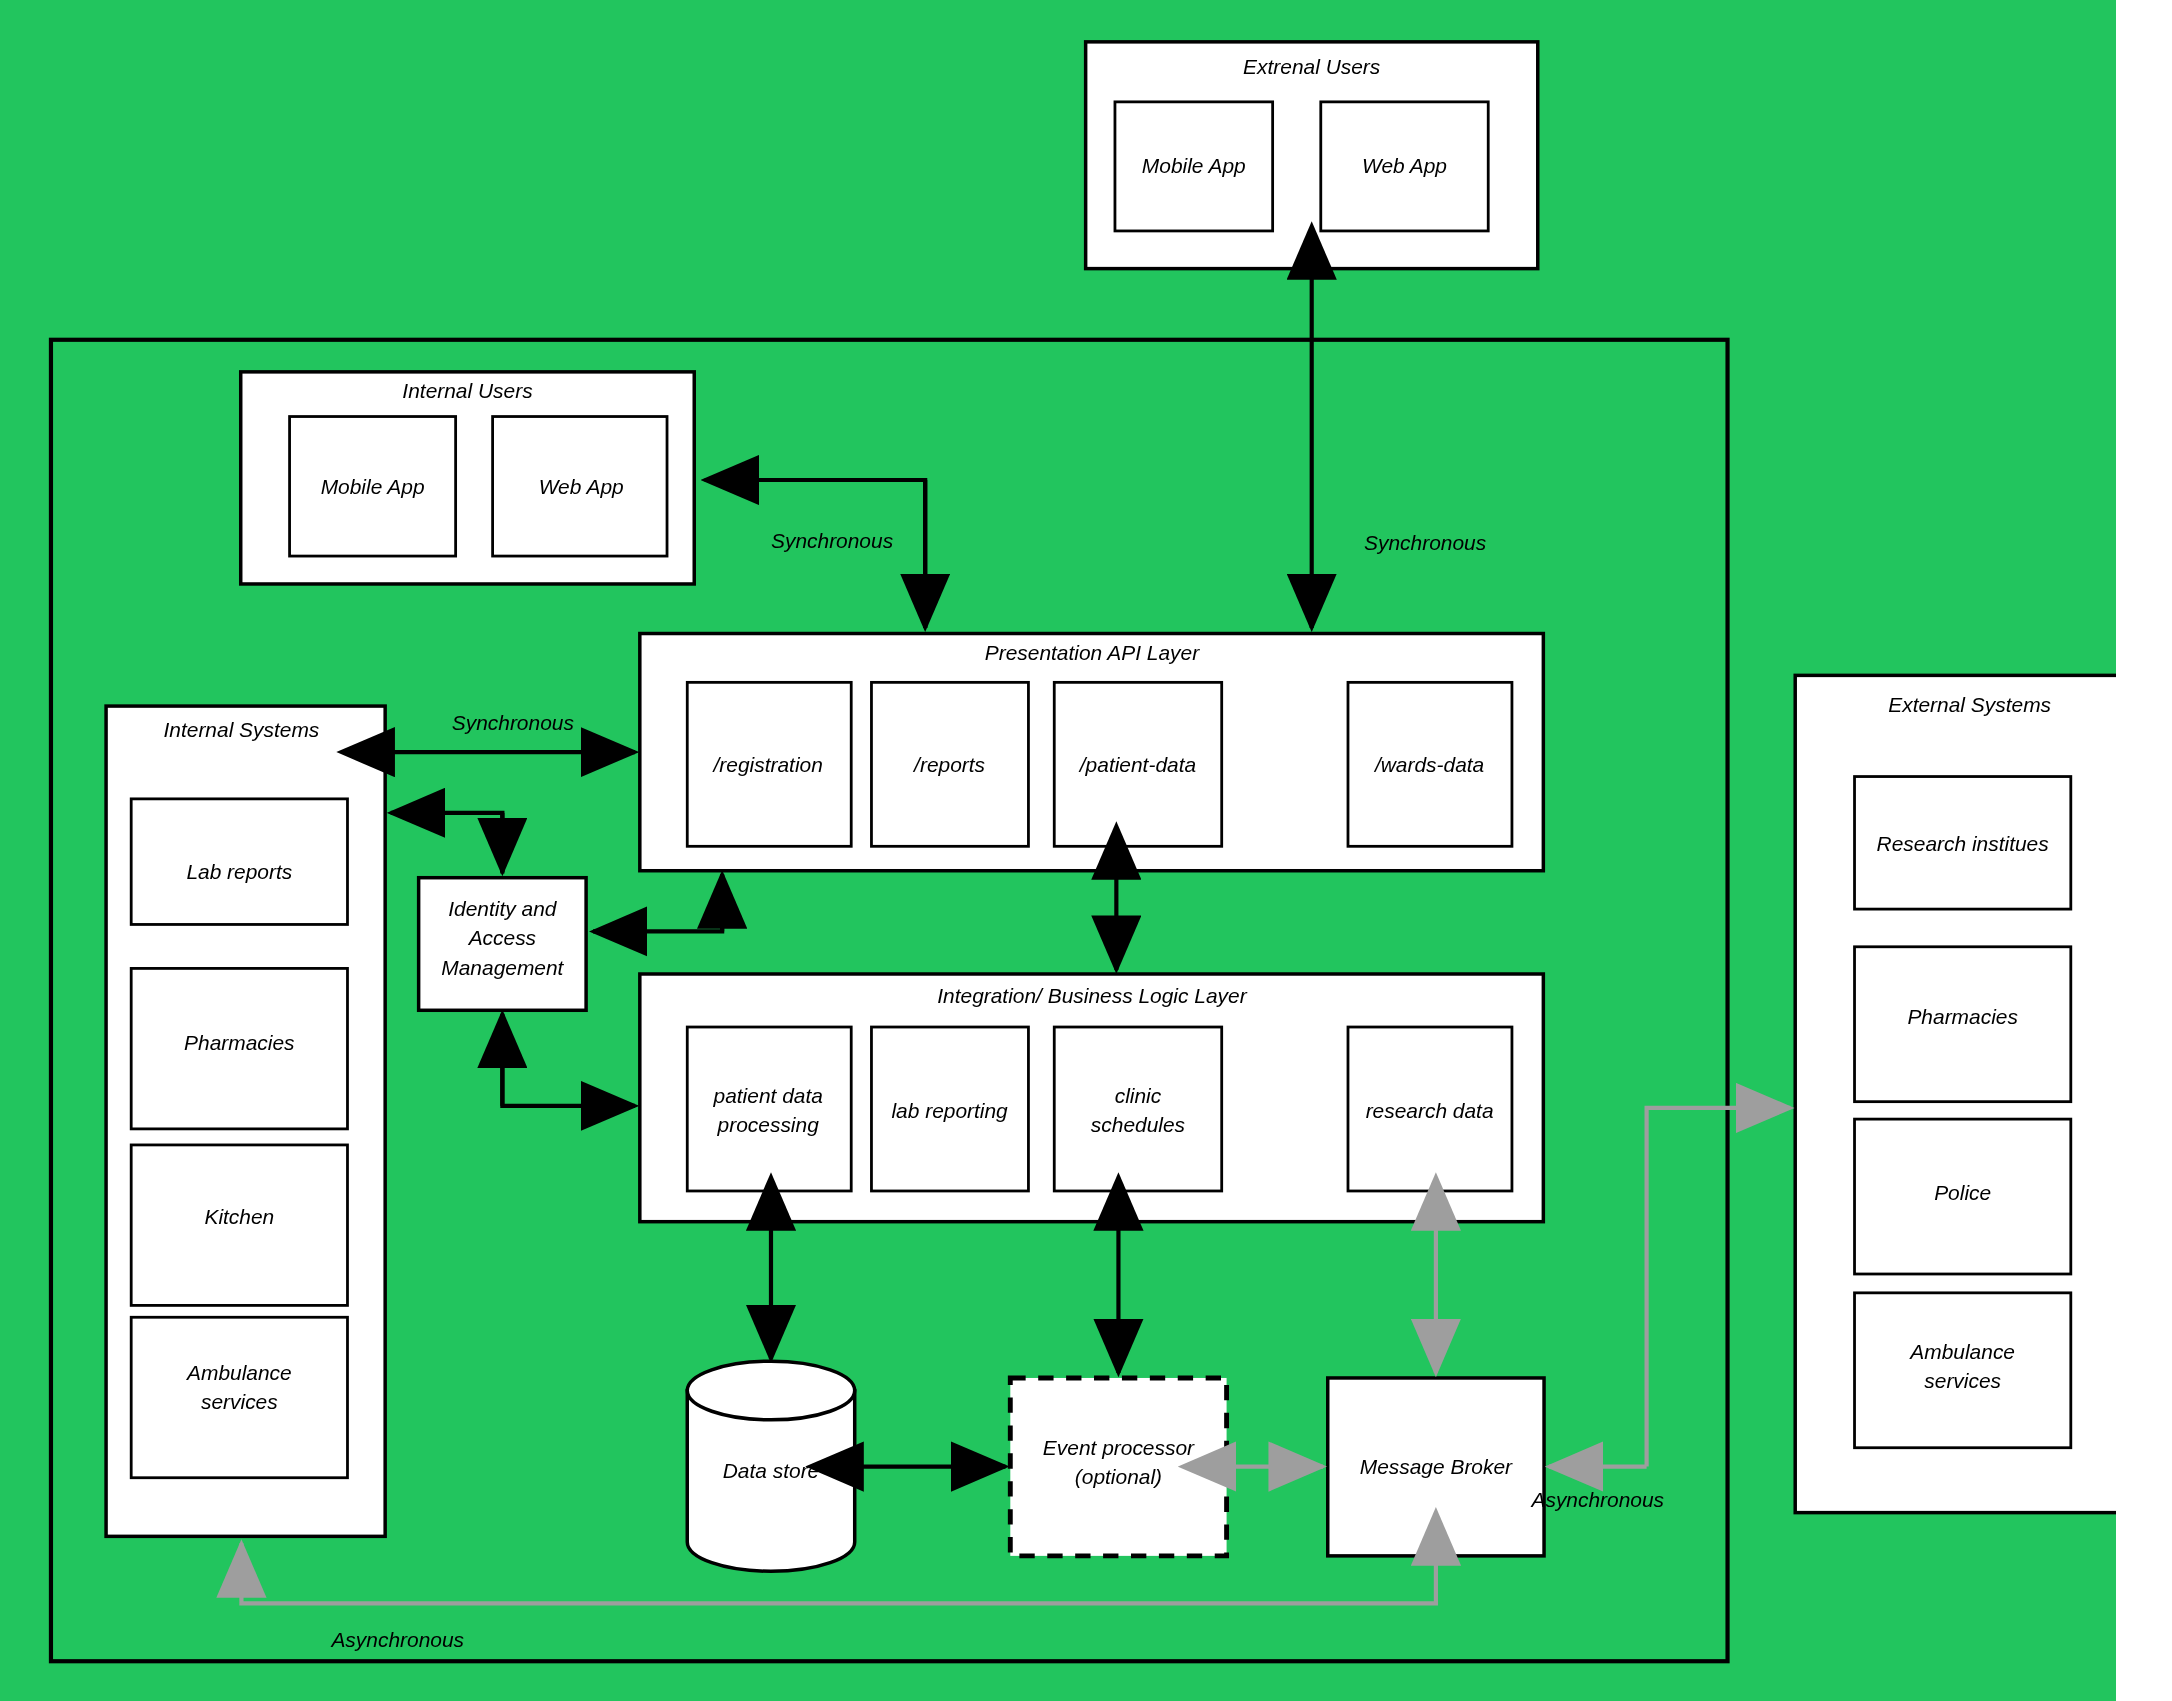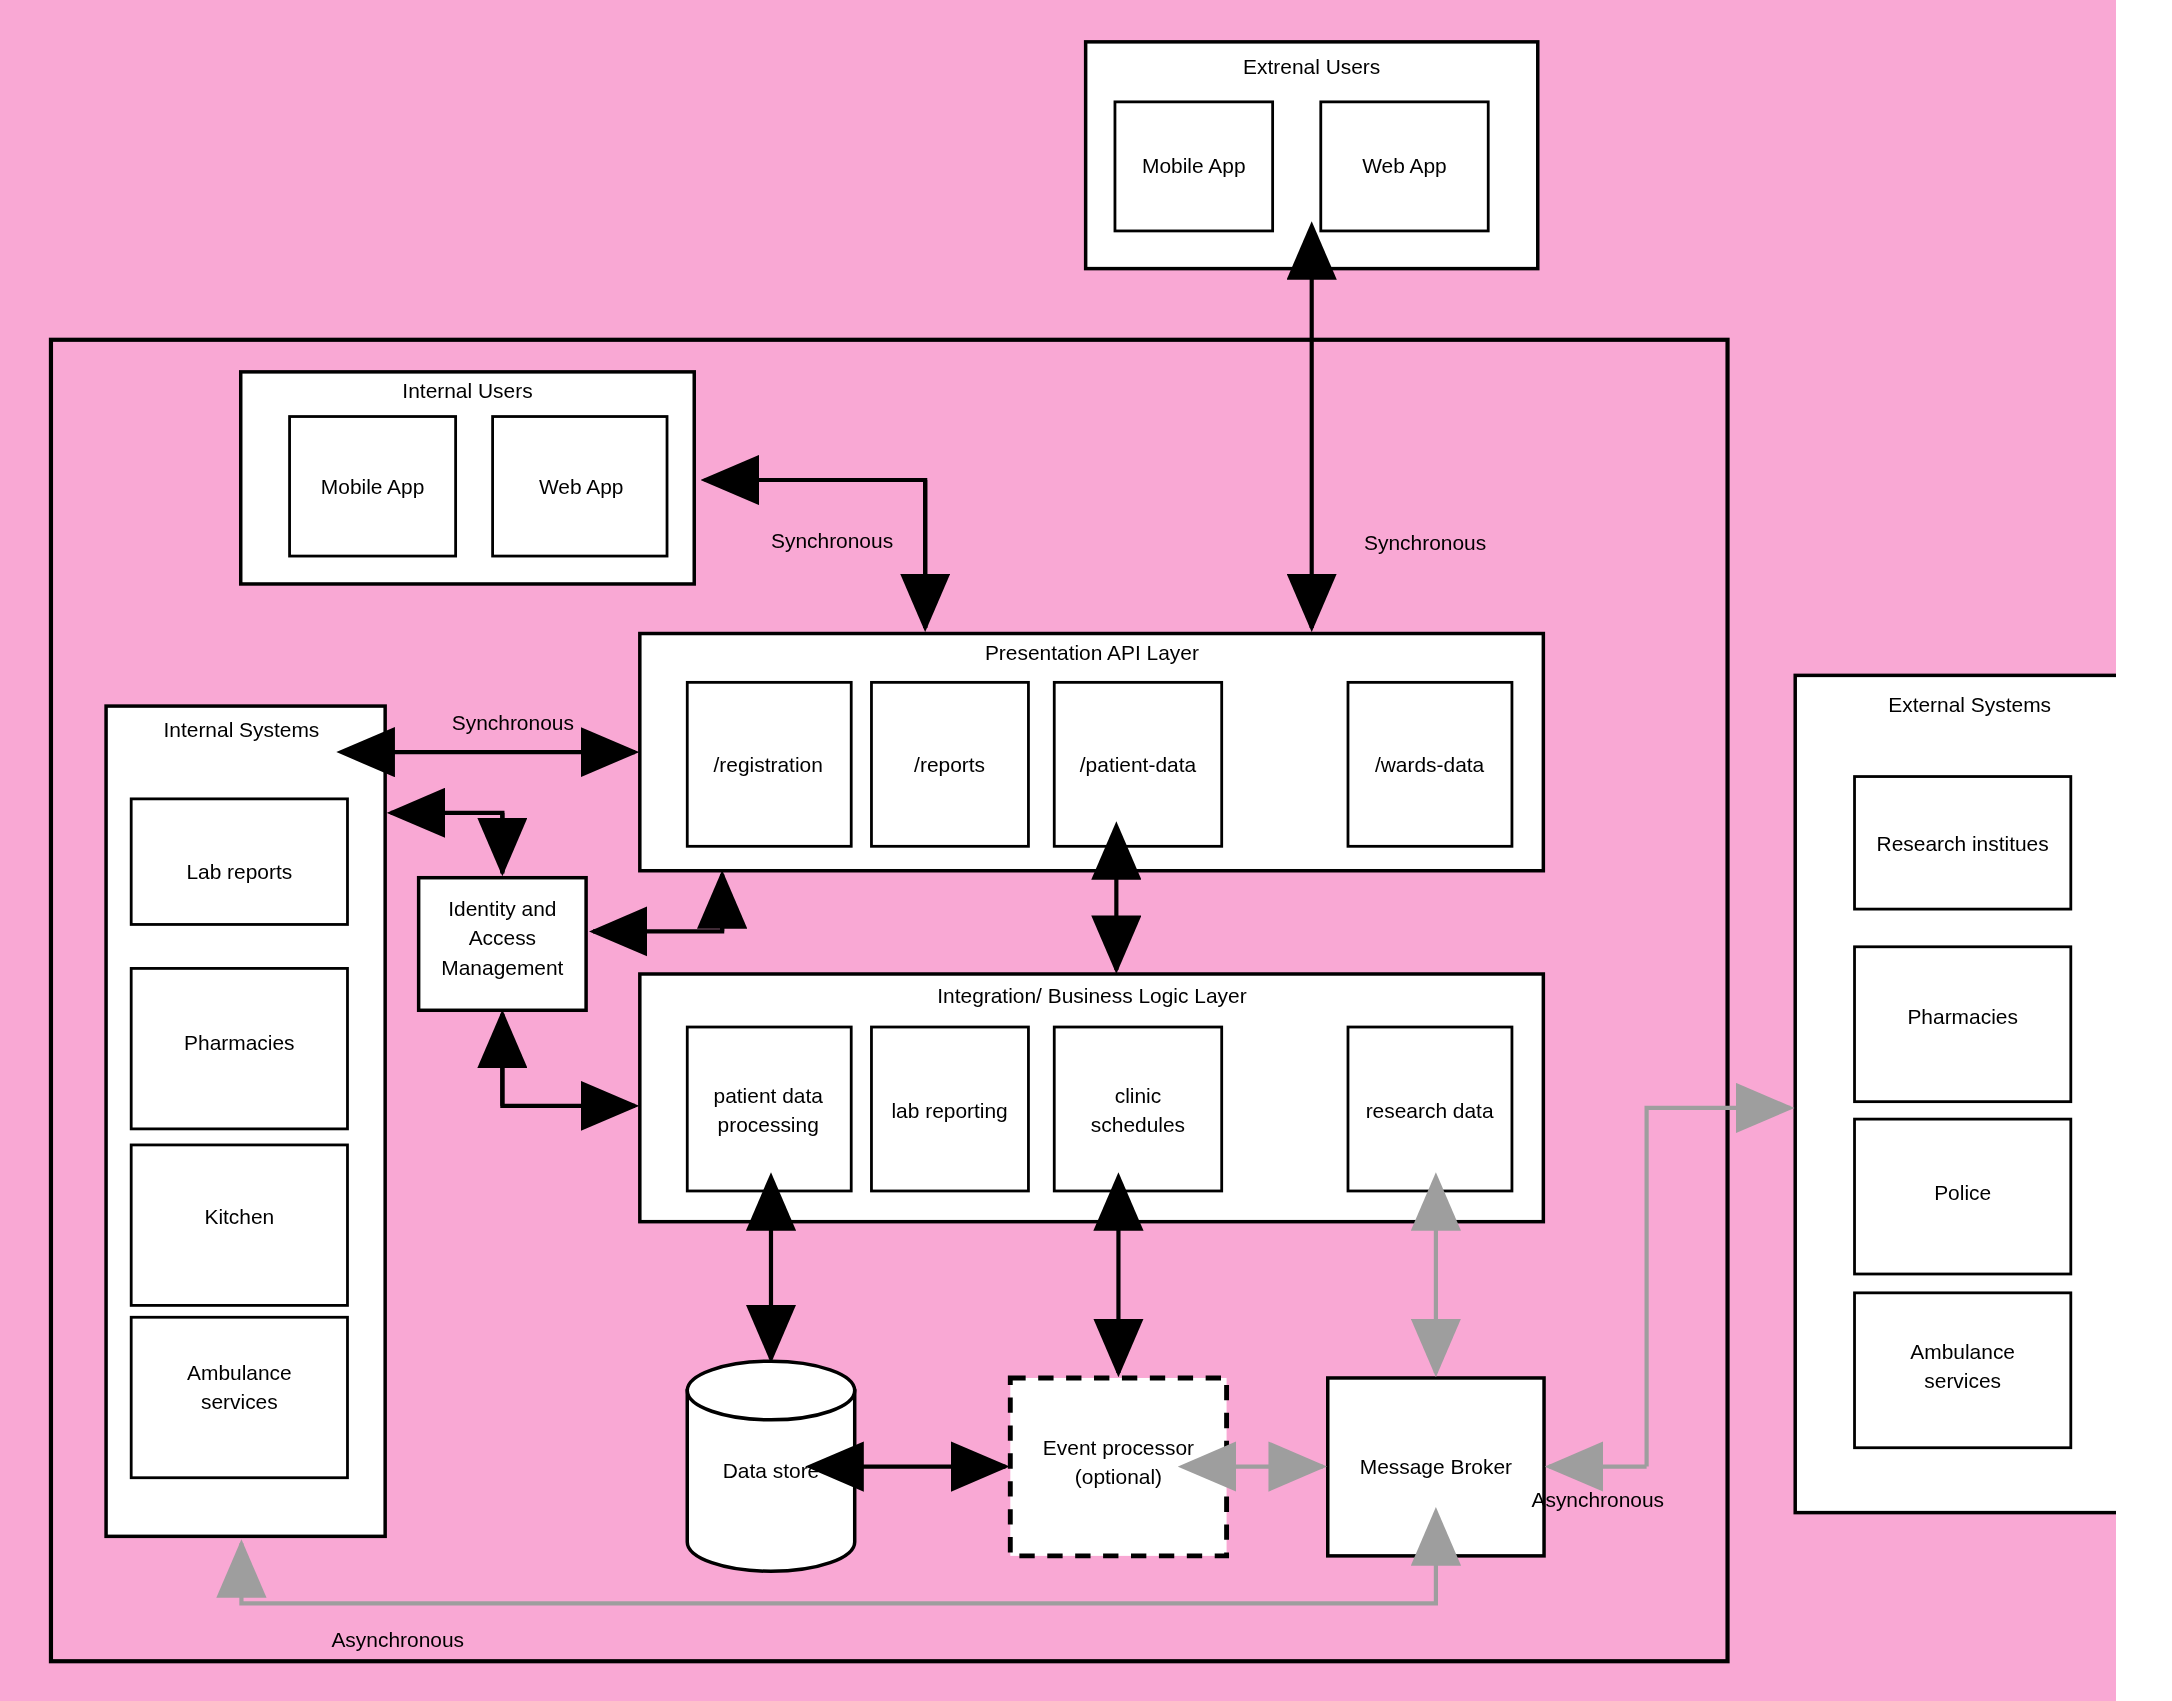--- a/index.html
+++ b/index.html
@@ -1,17 +1,17 @@
 <!DOCTYPE html>
 <html style="font-size:11px"><head>
 <meta charset="utf-8">
 <style>
   html,body{margin:0;padding:0;background:#ffffff;}
   body{font-family:"Liberation Sans","DejaVu Sans",sans-serif;}
-  #stage{position:relative;width:2116px;height:1701px;background:#f9a8d4;overflow:hidden;}
+  #stage{position:relative;width:2116px;height:1701px;background:#22c55e;overflow:hidden;font-style:italic;}
   svg{position:absolute;top:0;left:0;width:2172px;height:1701px;}
   .bx{fill:#ffffff;stroke:#000000;stroke-width:5;}
   .bx-thin{fill:#ffffff;stroke:#000000;stroke-width:4;}
   .bx-dash{fill:#ffffff;stroke:#000000;stroke-width:7;stroke-dasharray:22 18;}
   .cyl{fill:#ffffff;stroke:#000000;stroke-width:5;}
   .ln{stroke:#000000;stroke-width:6;fill:none;}
   .ln-g{stroke:#9e9e9e;stroke-width:6;fill:none;}
   .tx{font-family:"Liberation Sans","DejaVu Sans",sans-serif;fill:#000;font-size:30px;}
   .tx-title{font-size:30px;}
   .tx-lab{font-size:30px;}

